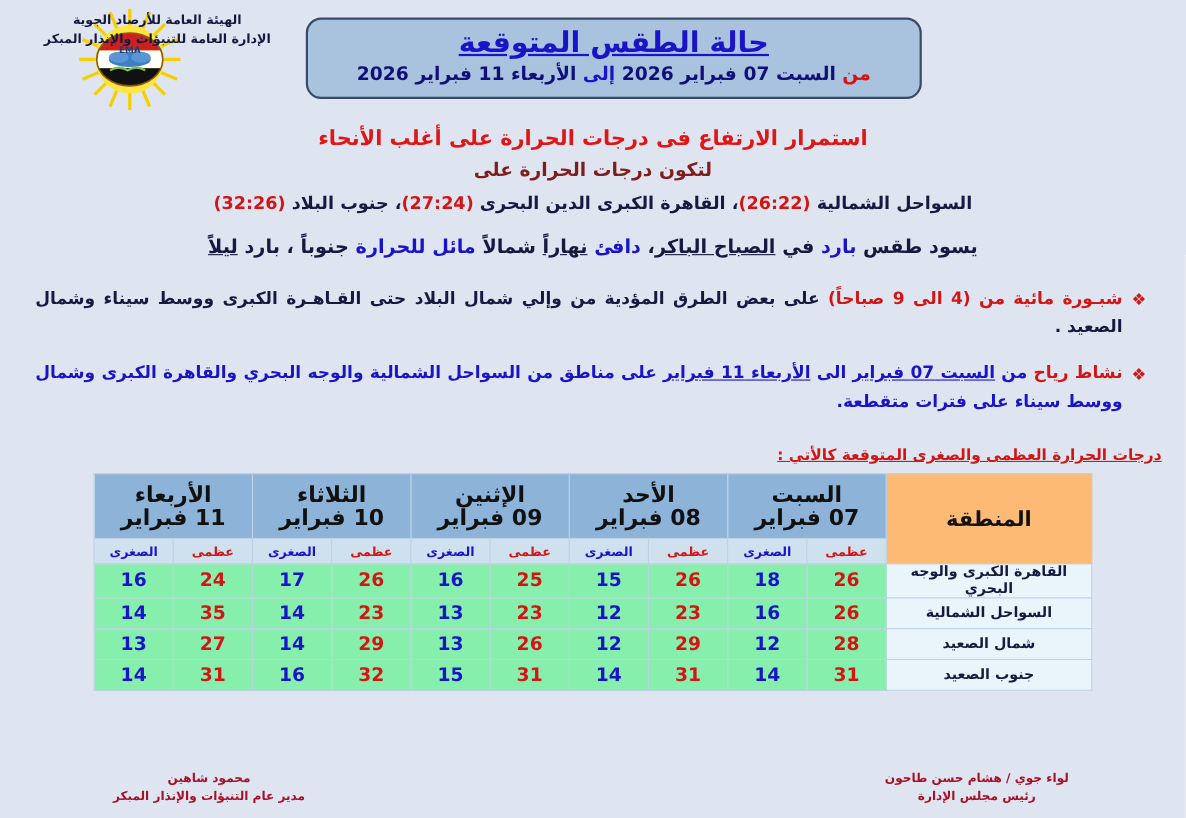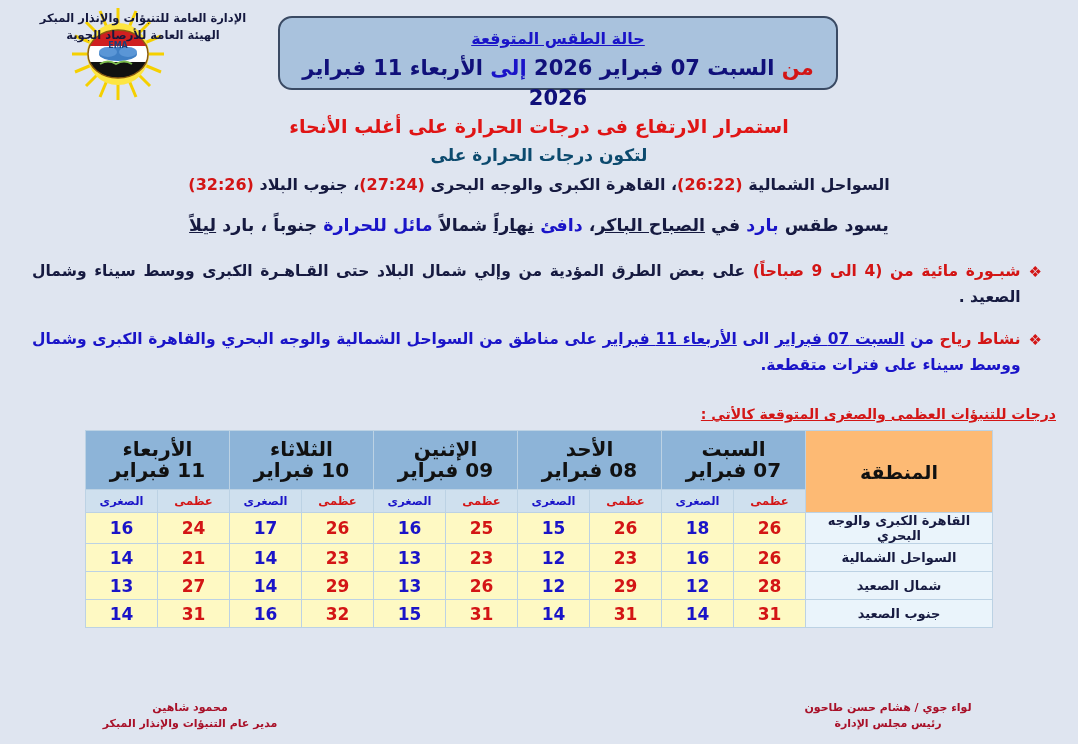--- a/index.html
+++ b/index.html
@@ -43,29 +43,29 @@
     width: 560px;
     height: 74px;
     background: #a9c2dd;
     border: 2px solid #3a4a63;
     border-radius: 14px;
     box-sizing: border-box;
     text-align: center;
     padding-top: 7px;
   }
   .title-main {
-    font-size: 16px;
+    font-size: 26px;
     font-weight: bold;
     color: #1a14c8;
     text-decoration: underline;
     line-height: 28px;
     letter-spacing: 0.2px;
   }
   .title-dates {
-    font-size: 21px;
+    font-size: 17px;
     font-weight: bold;
     color: #10107a;
     line-height: 30px;
   }
   .title-dates .red { color: #d31515; }
   .title-dates .blue { color: #1a14c8; }
 
   .agency {
     position: absolute;
     top: 10px;
@@ -87,21 +87,21 @@
   .headline-red {
     font-size: 19px;
     font-weight: bold;
     color: #e01515;
     line-height: 28px;
     margin-top: 4px;
   }
   .subline {
     font-size: 17px;
     font-weight: bold;
-    color: #0c4a6e;
+    color: #7f1d1d;
     line-height: 30px;
   }
   .ranges-line {
     font-size: 16px;
     font-weight: bold;
     color: #161a40;
     line-height: 30px;
   }
   .ranges-line .red { color: #d31515; }
 
@@ -199,21 +199,21 @@
   td.region-name {
     background: #eaf4fb;
     font-size: 13px;
     font-weight: bold;
     color: #161a40;
     height: 27px;
     padding: 0 6px;
     text-align: center;
   }
   td.val {
-    background: #fef9c3;
+    background: #86efac;
     height: 27px;
     font-size: 17px;
     font-weight: bold;
   }
   td.val.max { color: #d31515; }
   td.val.min { color: #1a14c8; }
 
   
   .footer {
     position: absolute;
@@ -290,34 +290,34 @@
       <div class="title-main">حالة الطقس المتوقعة</div>
       <div class="title-dates">
         <span class="red">من</span>
         <span>السبت 07 فبراير 2026</span>
         <span class="blue">إلى</span>
         <span>الأربعاء 11 فبراير 2026</span>
       </div>
     </div>
 
     <div class="agency">
+      <div>الهيئة العامة للأرصاد الجوية</div>
       <div>الإدارة العامة للتنبؤات والإنذار المبكر</div>
-      <div>الهيئة العامة للأرصاد الجوية</div>
     </div>
   </div>
 
   <div class="body-area">
 
     <div class="headline-red line-center">استمرار الارتفاع فى درجات الحرارة على أغلب الأنحاء</div>
 
     <div class="subline line-center">لتكون درجات الحرارة على</div>
 
     <div class="ranges-line line-center">
       <span>السواحل الشمالية</span>
-      <span class="red">(26:22)</span><span>، القاهرة الكبرى والوجه البحرى</span>
+      <span class="red">(26:22)</span><span>، القاهرة الكبرى الدين البحرى</span>
       <span class="red">(27:24)</span><span>، جنوب البلاد</span>
       <span class="red">(32:26)</span>
     </div>
 
     <div class="weather-line">
       <span>يسود طقس</span>
       <span class="blue">بارد</span>
       <span>في</span>
       <span class="u">الصباح الباكر</span><span>،</span>
       <span class="blue">دافئ</span>
@@ -336,21 +336,21 @@
       </span>
     </div>
 
     <div class="bullet-row">
       <span class="bullet-mark">❖</span>
       <span class="bullet-text">
         <span class="red">نشاط رياح</span><span class="blue"> من </span><span class="blue u">السبت 07 فبراير</span><span class="blue"> الى </span><span class="blue u">الأربعاء 11 فبراير</span><span class="blue"> على مناطق من السواحل الشمالية والوجه البحري والقاهرة الكبرى وشمال ووسط سيناء على فترات متقطعة.</span>
       </span>
     </div>
 
-    <div class="table-caption">درجات للتنبؤات العظمى والصغرى المتوقعة كالأتي :</div>
+    <div class="table-caption">درجات الحرارة العظمى والصغرى المتوقعة كالأتي :</div>
 
     <div class="table-wrap">
       <table class="fc">
         <thead>
           <tr>
             <th class="region-head" rowspan="2">المنطقة</th>
             <th class="day-head" colspan="2">
               <span class="dh-name">السبت</span>
               <span class="dh-date">07 فبراير</span>
             </th>
@@ -401,21 +401,21 @@
           <tr>
             <td class="region-name">السواحل الشمالية</td>
             <td class="val max">26</td>
             <td class="val min">16</td>
             <td class="val max">23</td>
             <td class="val min">12</td>
             <td class="val max">23</td>
             <td class="val min">13</td>
             <td class="val max">23</td>
             <td class="val min">14</td>
-            <td class="val max">21</td>
+            <td class="val max">35</td>
             <td class="val min">14</td>
           </tr>
           <tr>
             <td class="region-name">شمال الصعيد</td>
             <td class="val max">28</td>
             <td class="val min">12</td>
             <td class="val max">29</td>
             <td class="val min">12</td>
             <td class="val max">26</td>
             <td class="val min">13</td>

